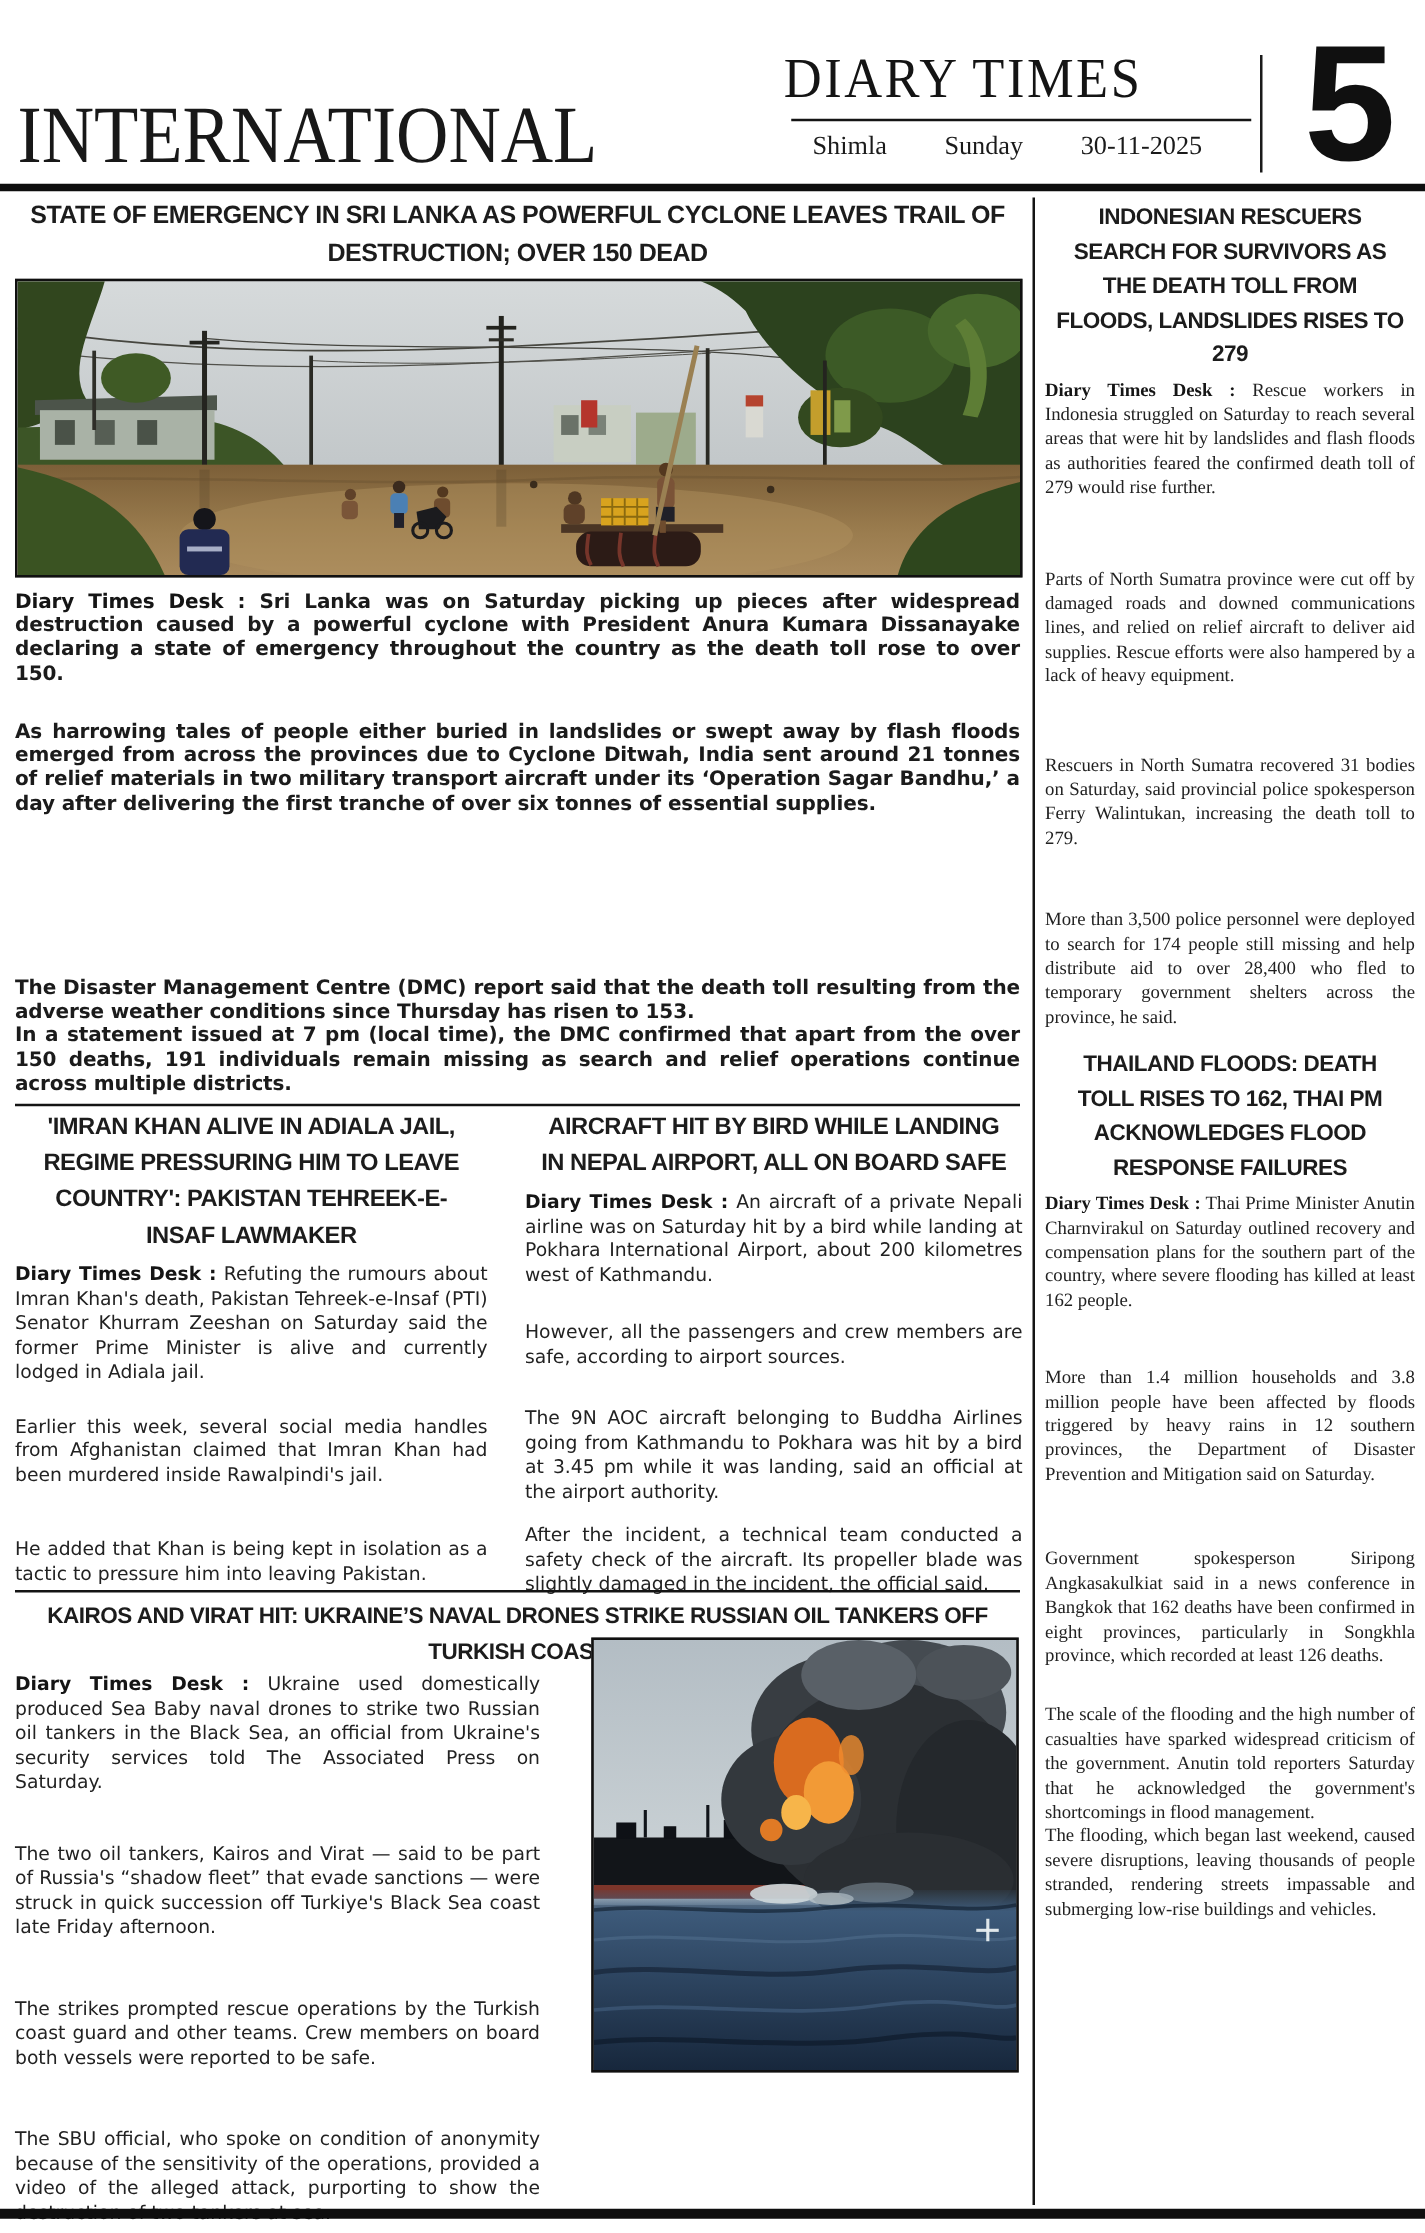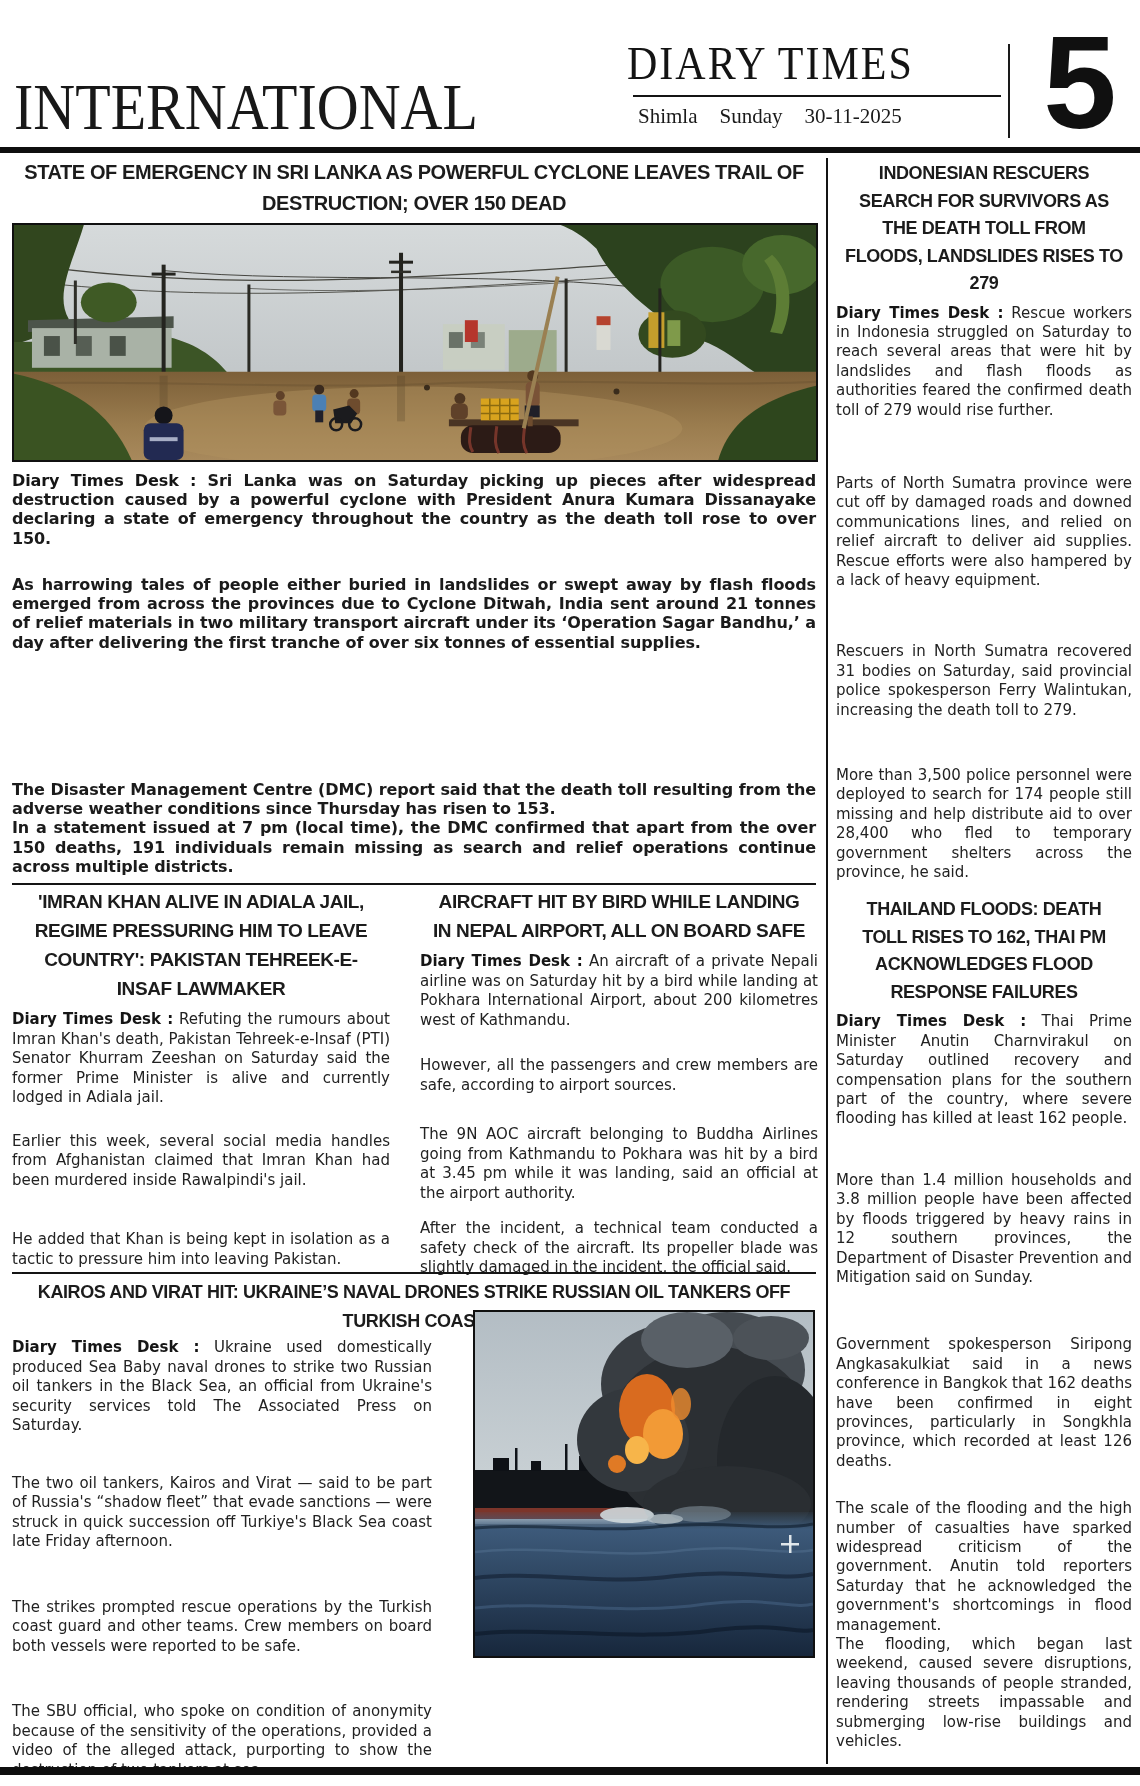--- a/index.html
+++ b/index.html
@@ -13,21 +13,21 @@
     font-family:"Liberation Serif",serif;font-size:58px;font-weight:500;
     letter-spacing:0px;color:#181818;transform:scaleY(1.12);transform-origin:left top;white-space:nowrap;
   }
   .masthead{position:absolute;left:627px;top:38px;width:380px;}
   .masthead-title{
     font-family:"Liberation Serif",serif;font-size:42px;font-weight:500;color:#141414;
     letter-spacing:2px;white-space:nowrap;transform:scaleY(1.08);transform-origin:center top;
   }
   .masthead-rule{height:2px;background:#141414;margin:9px 6px 7px 6px;}
   .dateline{font-family:"Liberation Serif",serif;font-size:21px;color:#1a1a1a;white-space:nowrap;}
-  .dateline span{margin:0 11px;}
+  .dateline span{margin:0 23px;}
   .header-vline{position:absolute;left:1008px;top:44px;width:2px;height:94px;background:#1a1a1a;}
   .page-number{
     position:absolute;left:1028px;top:24px;width:104px;height:120px;
     font-family:"Liberation Sans",sans-serif;font-size:132px;line-height:118px;font-weight:700;
     color:#101010;text-align:center;
   }
   .top-rule{position:absolute;left:0;top:147px;width:1140px;height:6px;background:#0e0e0e;}
   .main-vline{position:absolute;left:826px;top:158px;width:2px;height:1606px;background:#141414;}
   .bottom-rule{position:absolute;left:0;top:1767px;width:1140px;height:8px;background:#0e0e0e;}
   .hrule{position:absolute;height:2px;background:#141414;}
@@ -46,21 +46,21 @@
   .para{margin:0;text-align:justify;}
   .bold-body{font-weight:700;font-size:16px;line-height:19.2px;letter-spacing:-0.1px;color:#1b1b1b;}
   .reg-body{font-size:15px;line-height:19.5px;color:#222222;}
   .lead{font-weight:700;color:#151515;}
   .sl-p{position:absolute;left:12px;width:804px;}
   .col{position:absolute;}
   .imran-col{left:12px;top:887px;width:378px;}
   .aircraft-col{left:420px;top:887px;width:398px;}
   .ukraine-col{left:12px;top:1338px;width:420px;}
   .right-col{position:absolute;left:836px;top:160px;width:296px;}
-  .right-col .para{font-size:15px;line-height:19.4px;}
+  .right-col .para{font-size:15px;line-height:19.4px;font-family:Liberation Serif, serif;}
   .mt40{margin-top:40px;} .mt24{margin-top:24px;} .mt26{margin-top:26px;}
   .mt30{margin-top:30px;} .mt16{margin-top:16px;} .mt38{margin-top:38px;}
   .mt46{margin-top:46px;} .mt54{margin-top:54px;} .mt52{margin-top:52px;}
   .mt42{margin-top:42px;} .mt48{margin-top:48px;} .mt28{margin-top:28px;} .mt14{margin-top:14px;}
 
   
   .photo{position:absolute;border:2px solid #101010;background:#888;}
   .photo svg{display:block;width:100%;height:100%;}
   .photo-flood{left:12px;top:223px;width:802px;height:235px;}
   .photo-explosion{left:473px;top:1310px;width:338px;height:344px;}
@@ -287,20 +287,20 @@
     <p class="para reg-body"><span class="lead">Diary Times Desk :</span> <span>Rescue workers in Indonesia struggled on Saturday to reach several areas that were hit by landslides and flash floods as authorities feared the confirmed death toll of 279 would rise further.</span></p>
     <p class="para reg-body mt54">Parts of North Sumatra province were cut off by damaged roads and downed communications lines, and relied on relief aircraft to deliver aid supplies. Rescue efforts were also hampered by a lack of heavy equipment.</p>
     <p class="para reg-body mt52">Rescuers in North Sumatra recovered 31 bodies on Saturday, said provincial police spokesperson Ferry Walintukan, increasing the death toll to 279.</p>
     <p class="para reg-body mt46">More than 3,500 police personnel were deployed to search for 174 people still missing and help distribute aid to over 28,400 who fled to temporary government shelters across the province, he said.</p>
 
     <div class="headline hl-right mt14">THAILAND FLOODS: DEATH
 TOLL RISES TO 162, THAI PM
 ACKNOWLEDGES FLOOD
 RESPONSE FAILURES</div>
     <p class="para reg-body"><span class="lead">Diary Times Desk :</span> <span>Thai Prime Minister Anutin Charnvirakul on Saturday outlined recovery and compensation plans for the southern part of the country, where severe flooding has killed at least 162 people.</span></p>
-    <p class="para reg-body mt42">More than 1.4 million households and 3.8 million people have been affected by floods triggered by heavy rains in 12 southern provinces, the Department of Disaster Prevention and Mitigation said on Sunday.</p>
+    <p class="para reg-body mt42">More than 1.4 million households and 3.8 million people have been affected by floods triggered by heavy rains in 12 southern provinces, the Department of Disaster Prevention and Mitigation said on Saturday.</p>
     <p class="para reg-body mt48">Government spokesperson Siripong Angkasakulkiat said in a news conference in Bangkok that 162 deaths have been confirmed in eight provinces, particularly in Songkhla province, which recorded at least 126 deaths.</p>
     <p class="para reg-body mt28">The scale of the flooding and the high number of casualties have sparked widespread criticism of the government. Anutin told reporters Saturday that he acknowledged the government's shortcomings in flood management.</p>
     <p class="para reg-body">The flooding, which began last weekend, caused severe disruptions, leaving thousands of people stranded, rendering streets impassable and submerging low-rise buildings and vehicles.</p>
   </div>
 
   <div class="bottom-rule"></div>
 </div>
 
 </body></html>

